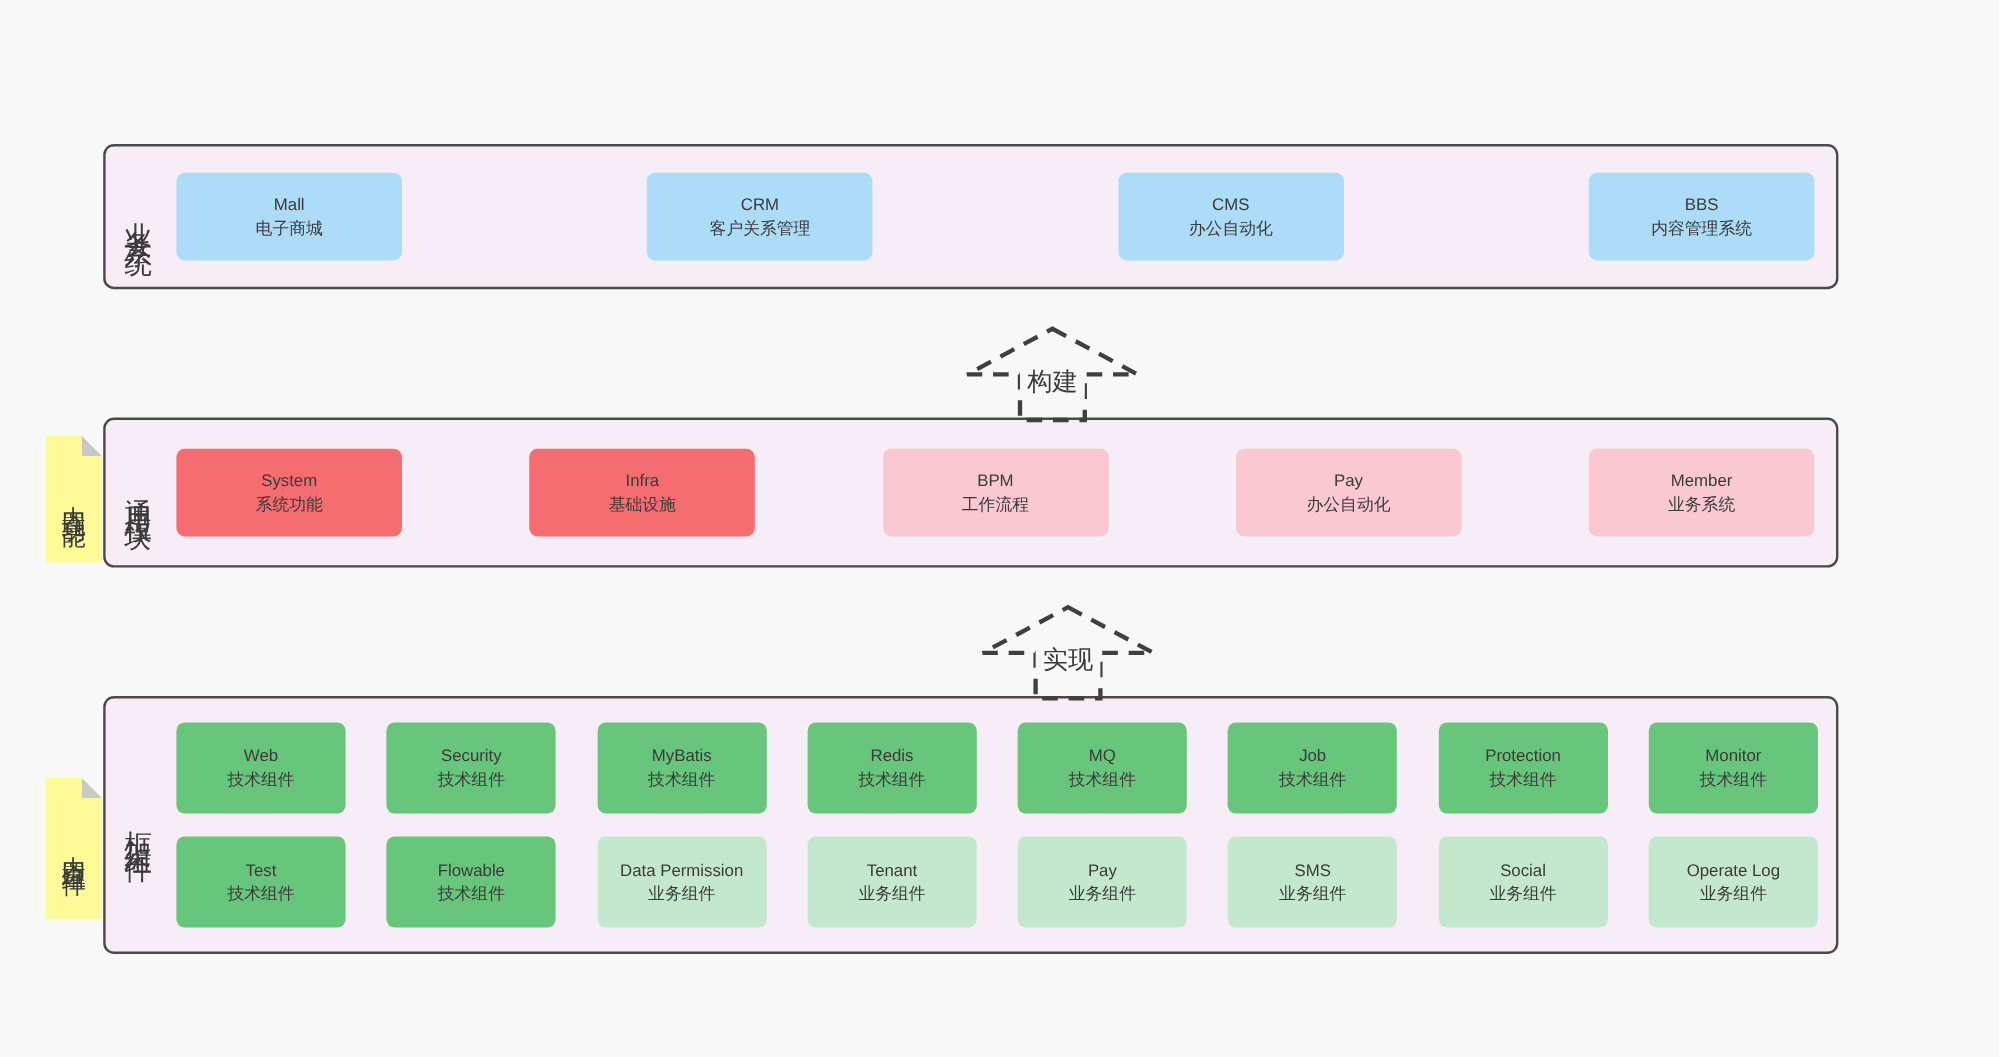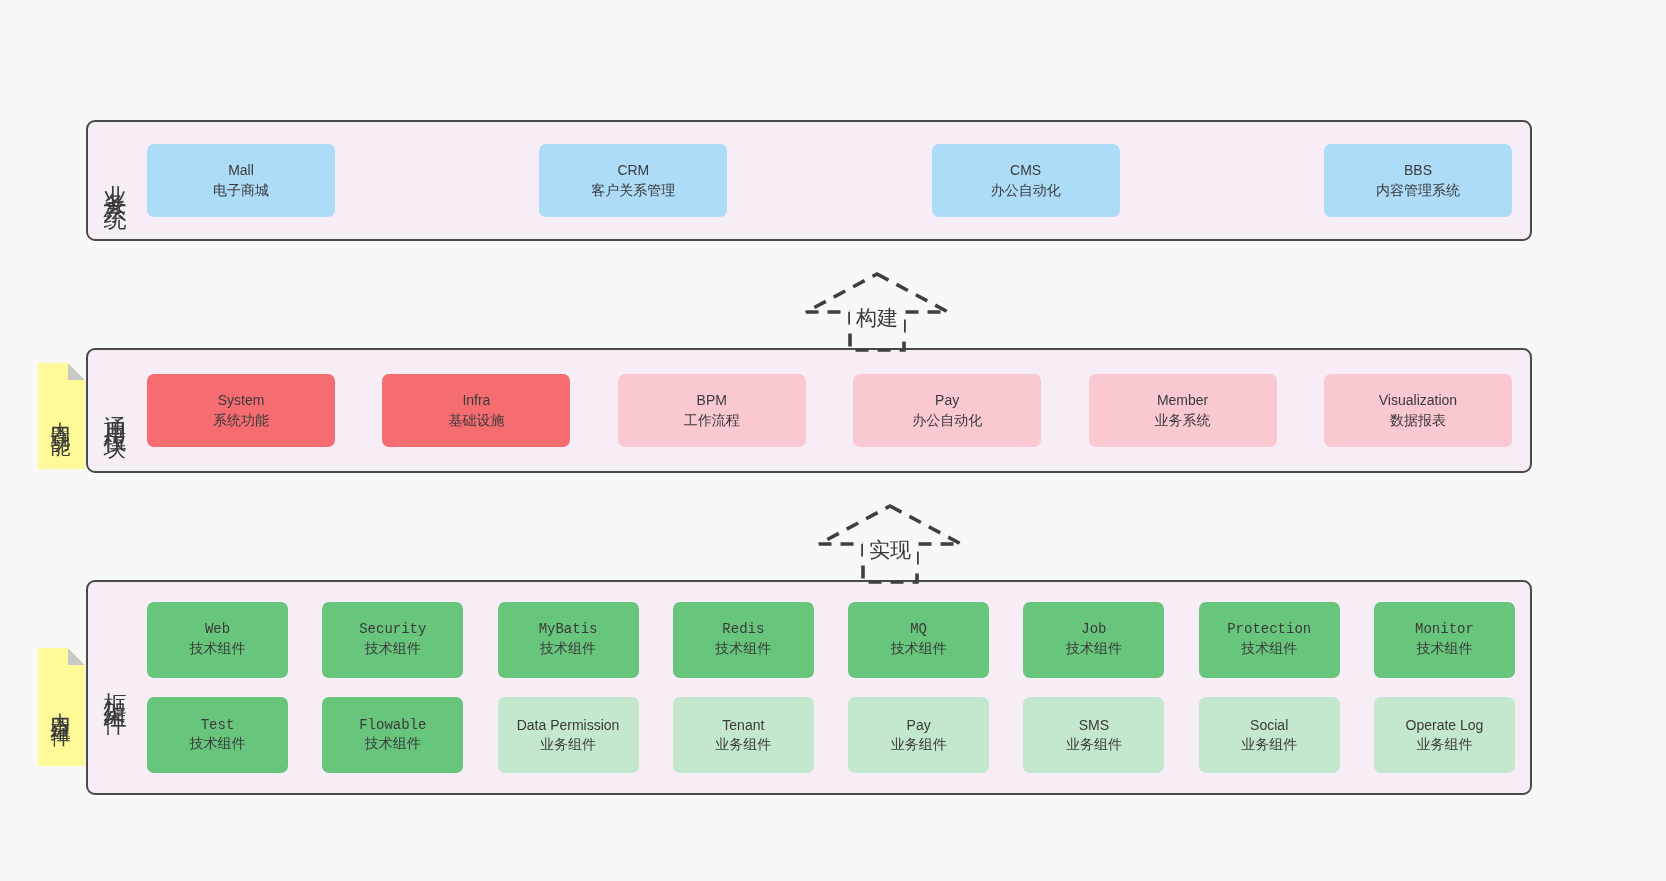--- a/index.html
+++ b/index.html
@@ -30,21 +30,21 @@
   .box{
     border-radius:7px;display:flex;flex-direction:column;
     align-items:center;justify-content:center;text-align:center;
     font-size:14px;line-height:1.38;
   }
   #layer-0 .box,#layer-1 .box{width:188px;height:73px;}
   #layer-2 .box{width:141px;height:76px;}
   .box.blue{background:var(--blue,#addcf9);}
   .box.red{background:var(--red,#f66d71);}
   .box.pink{background:var(--pink,#f9c8d1);}
-  .box.green{background:var(--green,#68c67c);font-family:Liberation Mono, monospace;}
+  .box.green{background:var(--green,#68c67c);}
   .box.lightgreen{background:var(--lightGreen,#c4e8cd);}
   .note{
     position:absolute;left:38px;width:47px;
     background:var(--yellow,#fdfa97);
     clip-path:polygon(0 0,calc(100% - 17px) 0,100% 17px,100% 100%,0 100%);
     display:flex;align-items:center;justify-content:center;
   }
   .note-fold{
     position:absolute;top:0;right:0;width:17px;height:17px;
     background:var(--fold,#c8c8c8);
@@ -113,24 +113,20 @@
           <div>工作流程</div>
         </div>
         <div class="box pink">
           <div>Pay</div>
           <div>办公自动化</div>
         </div>
         <div class="box pink">
           <div>Member</div>
           <div>业务系统</div>
         </div>
-        <div class="box pink">
-          <div>Visualization</div>
-          <div>数据报表</div>
-        </div>
       </div>
     </div>
 </section>
 
 <section class="layer" id="layer-2" style="top: 580px; height: 215px;">
   <div class="layer-label">框架组件</div>
   <div class="rows">
       <div class="box-row">
         <div class="box green">
           <div>Web</div>

